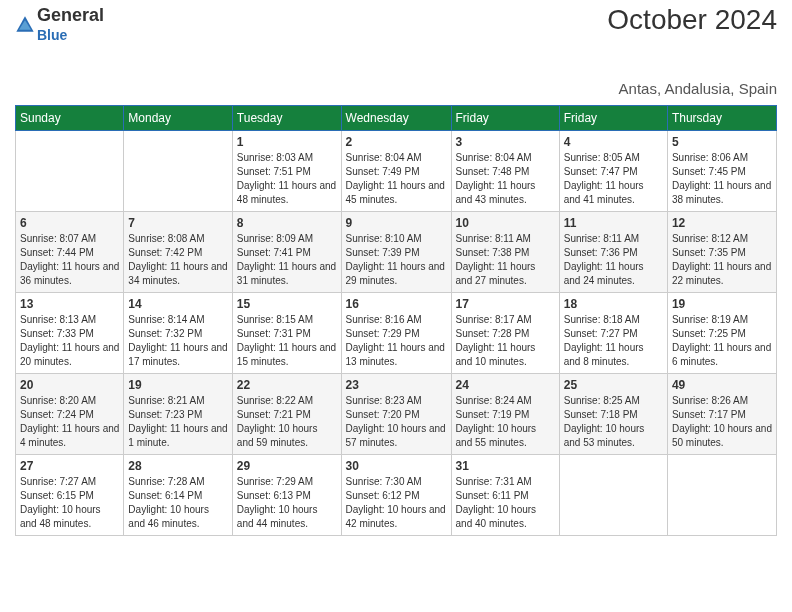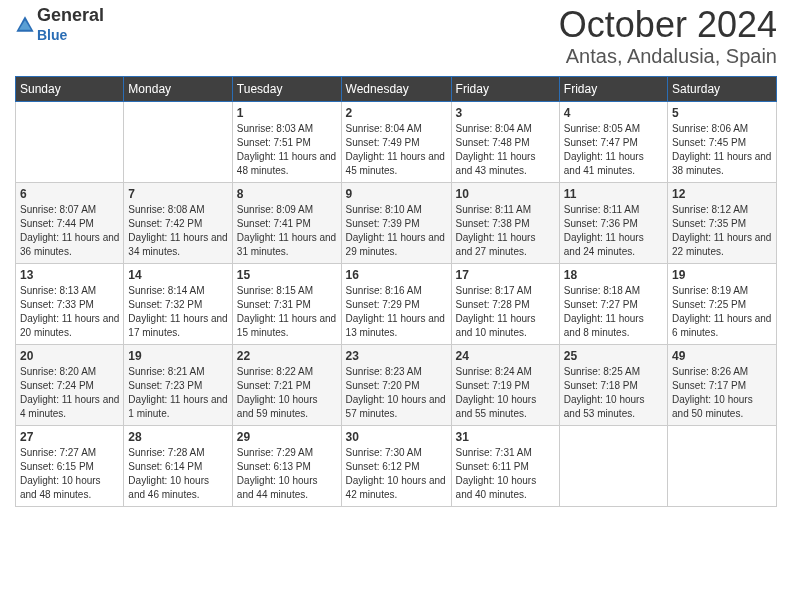--- a/index.html
+++ b/index.html
@@ -38,37 +38,38 @@
       color: #2a6db5;
     }
     .logo-icon {
       width: 20px;
       height: 20px;
     }
     .title-block {
       text-align: right;
     }
     .month-title {
-      font-size: 36px;
+      font-size: 28px;
       font-weight: 300;
       color: #333;
       line-height: 1.1;
       text-align: right;
     }
     .subtitle {
-      font-size: 20px;
+      font-size: 15px;
       color: #555;
+      margin-top: 44px;
     }
     .calendar {
       width: 100%;
       border-collapse: collapse;
       font-size: 10px;
     }
     .calendar thead th {
-      background: #404040;
+      background: #15803d;
       color: #fff;
       padding: 5px 4px;
       text-align: left;
       font-size: 12px;
       font-weight: normal;
       border: 1px solid #2a6db5;
     }
     .calendar tbody td {
       border: 1px solid #ccc;
       vertical-align: top;
@@ -119,21 +120,21 @@
 
   <table class="calendar">
     <thead>
       <tr>
           <th>Sunday</th>
           <th>Monday</th>
           <th>Tuesday</th>
           <th>Wednesday</th>
           <th>Friday</th>
           <th>Friday</th>
-          <th>Saturday</th>
+          <th>Thursday</th>
         </tr>
     </thead>
     <tbody>
     <tr>
           <td class="empty"></td>
           <td class="empty"></td>
           <td>
             <span class="day-num">1</span>
             <div class="day-info">Sunrise: 8:03 AM<br>Sunset: 7:51 PM<br>Daylight: 11 hours and 48 minutes.</div>
           </td>

